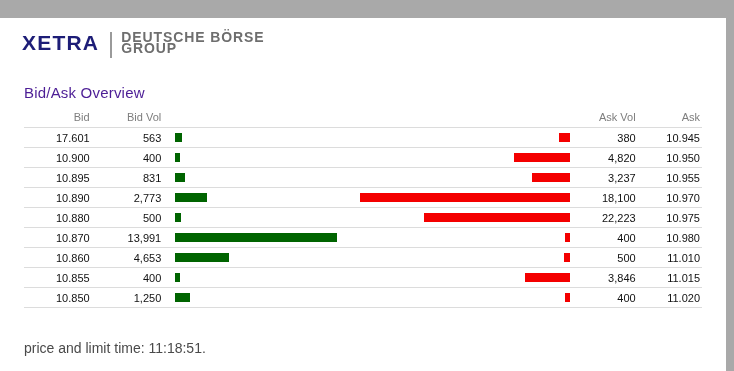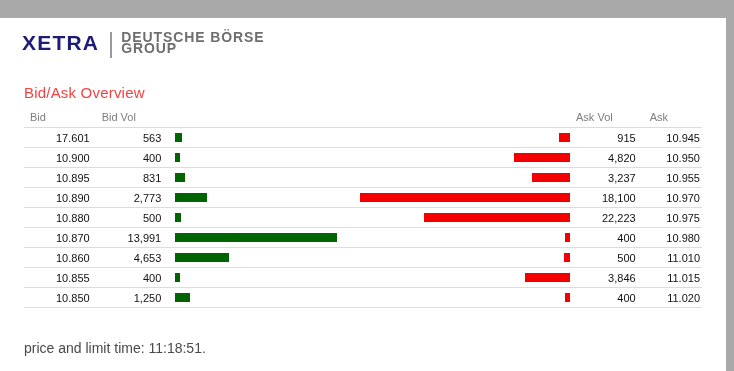--- a/index.html
+++ b/index.html
@@ -74,40 +74,40 @@
     text-transform: uppercase;
     font-weight: bold;
   }
 
   
   .page-title {
     position: absolute;
     left: 24px;
     top: 66px;
     font-size: 15px;
-    color: #ef4444;
+    color: #4c1d95;
     letter-spacing: 0.2px;
   }
 
   
   .table {
     position: absolute;
     left: 24px;
     top: 92px;
     width: 678px;
     border-collapse: collapse;
     font-size: 11px;
     color: #1a1a1a;
   }
   .table th {
     font-weight: normal;
     color: #7d7d7d;
     font-size: 11px;
     padding: 1px 6px 4px 6px;
-    text-align: left;
+    text-align: right;
     border: none;
   }
   .table td {
     padding: 0;
     height: 19px;
     border-top: 1px solid #dcdcdc;
     vertical-align: middle;
     font-size: 11px;
     color: #111111;
   }
@@ -185,21 +185,21 @@
       <tbody id="tbody">
           <tr>
             <td class="c-bid">17.601</td>
             <td class="c-bidvol">563</td>
             <td class="c-bar">
               <div class="barbox">
                 <div class="bar bar-bid" title="563" style="width: 7px; background: rgb(0, 100, 0);"></div>
                 <div class="bar bar-ask" title="915" style="width: 11px; background: rgb(244, 0, 0);"></div>
               </div>
             </td>
-            <td class="c-askvol">915</td>
+            <td class="c-askvol">380</td>
             <td class="c-ask">10.945</td>
           </tr>
           <tr>
             <td class="c-bid">10.900</td>
             <td class="c-bidvol">400</td>
             <td class="c-bar">
               <div class="barbox">
                 <div class="bar bar-bid" title="400" style="width: 5px; background: rgb(0, 100, 0);"></div>
                 <div class="bar bar-ask" title="4,820" style="width: 56px; background: rgb(244, 0, 0);"></div>
               </div>

